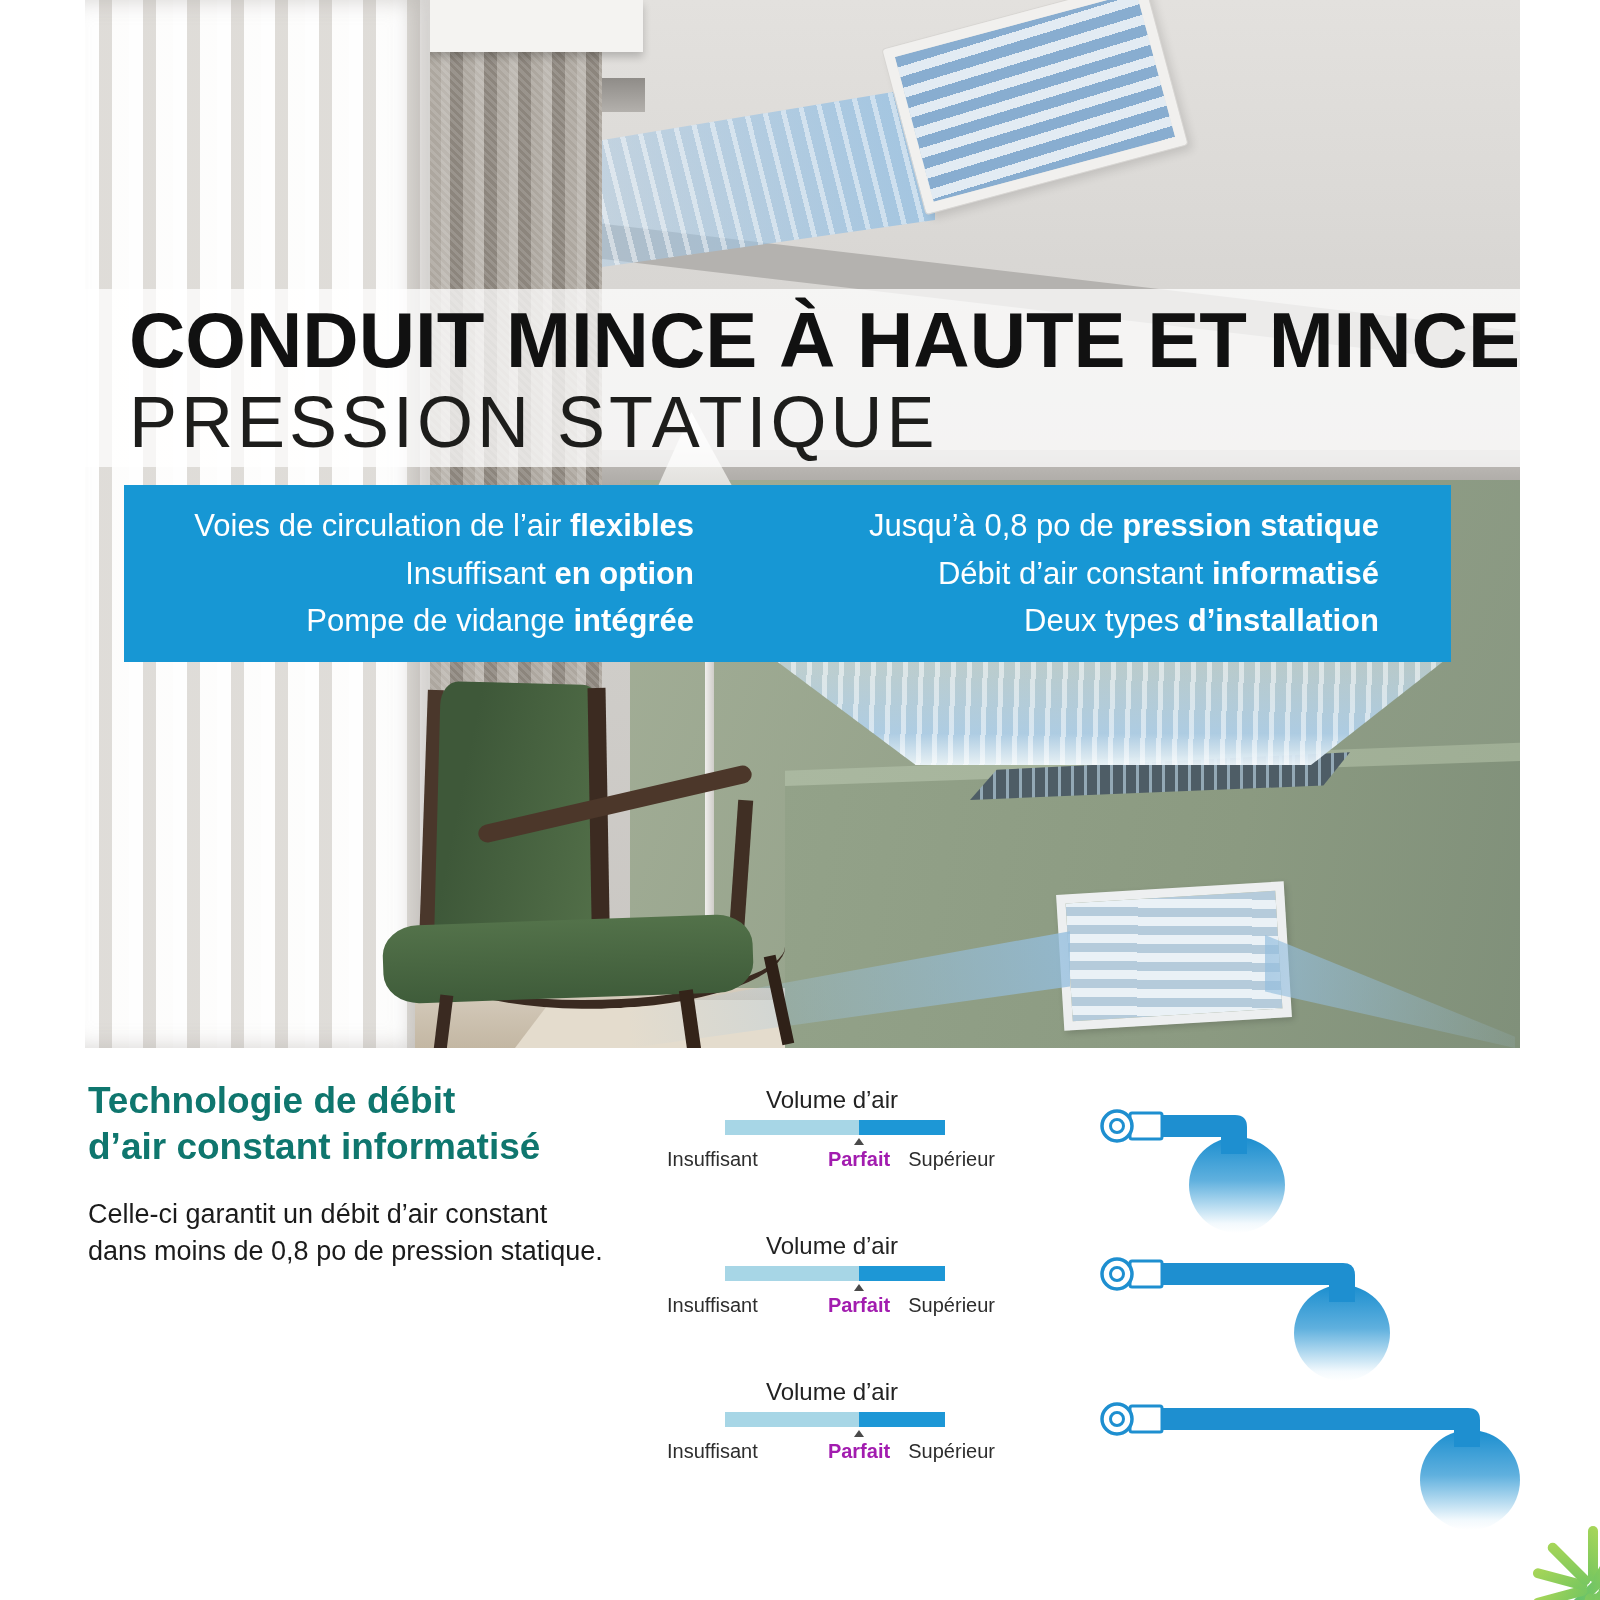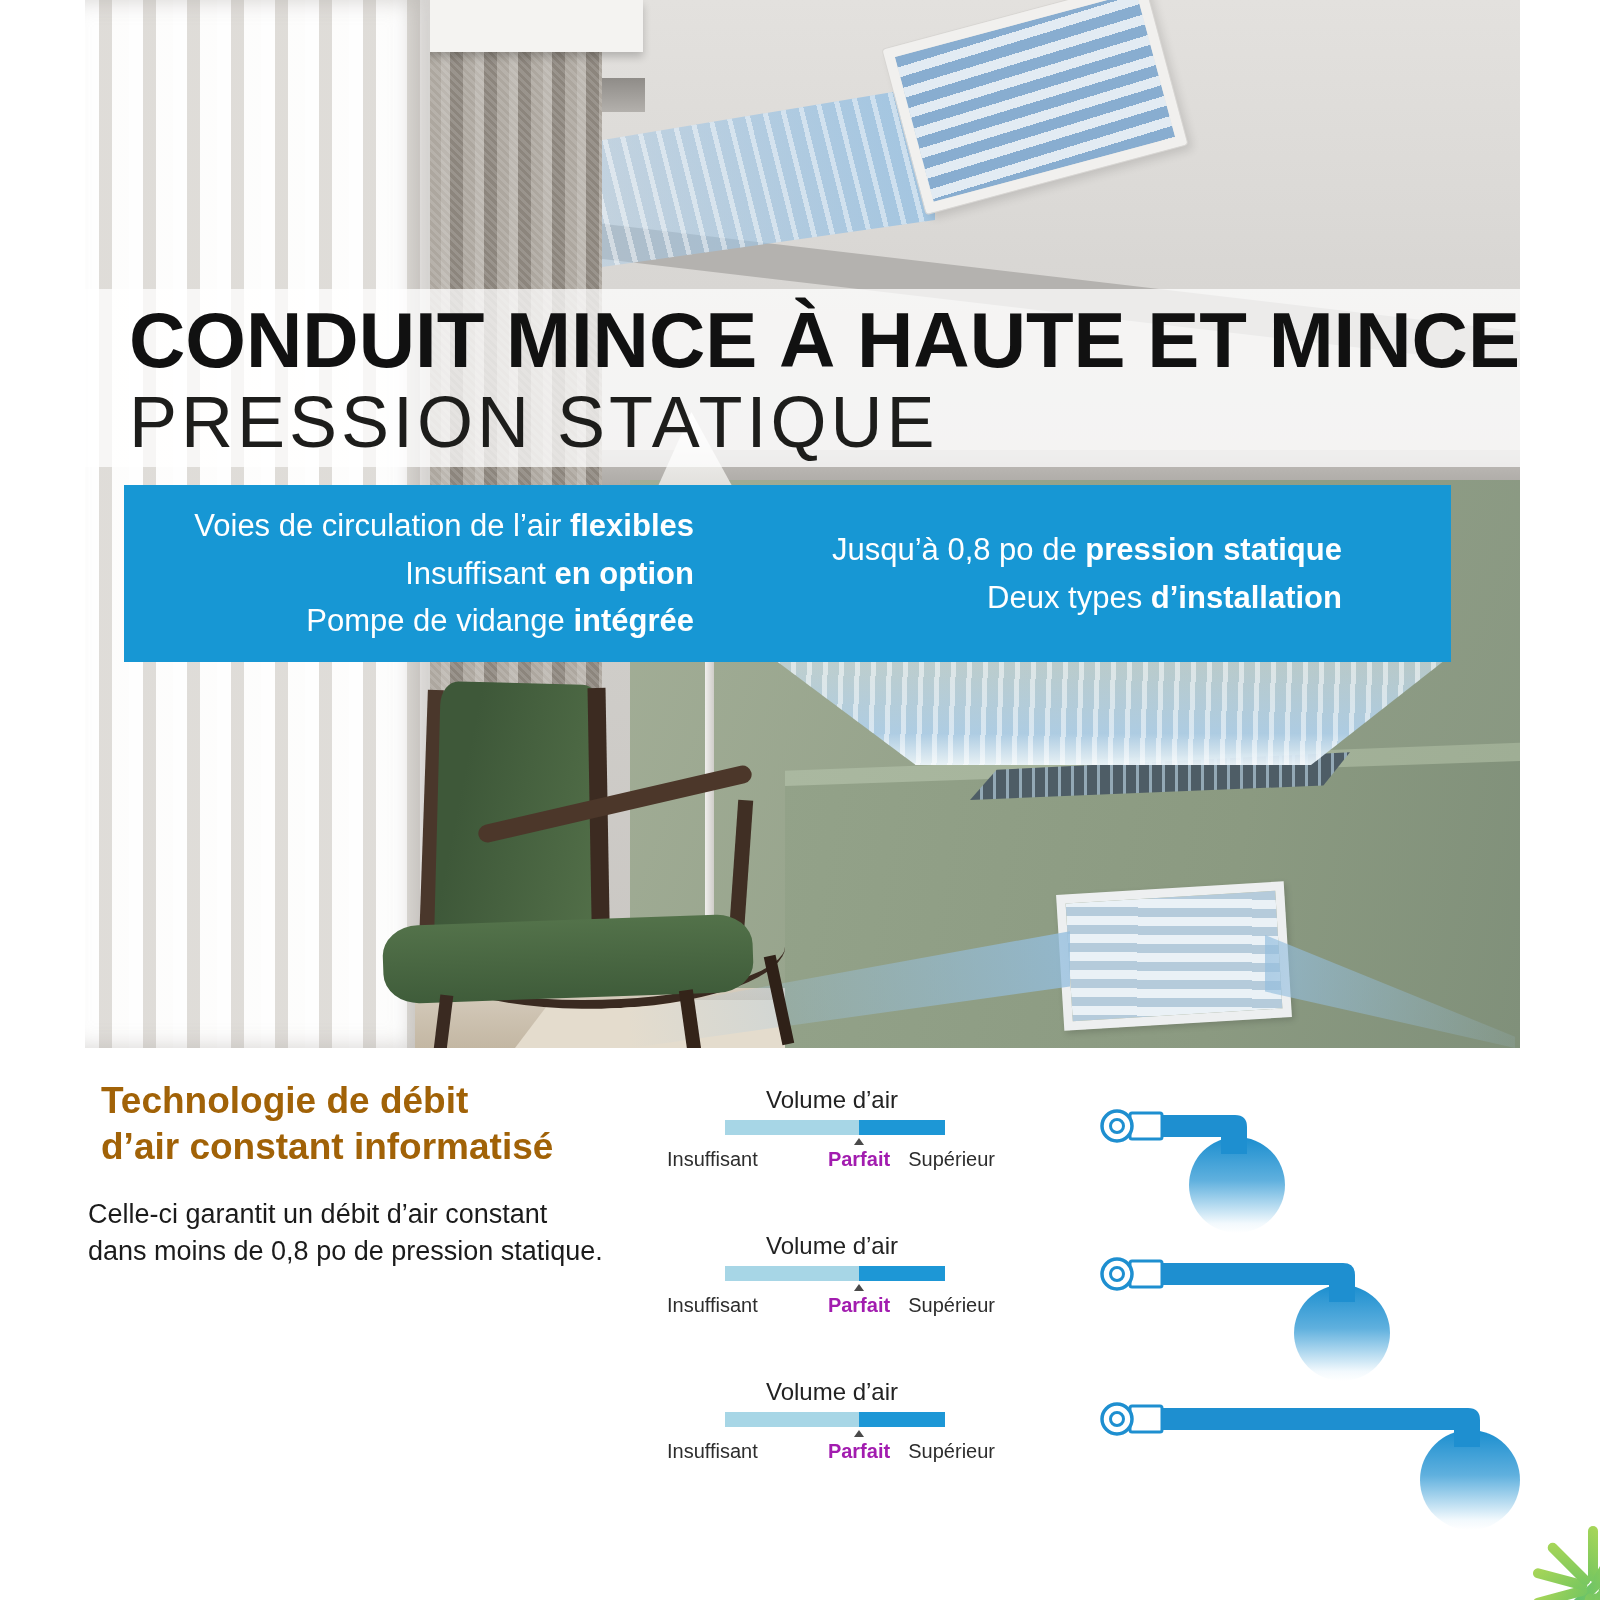--- a/index.html
+++ b/index.html
@@ -80,30 +80,30 @@
   .chair-leg-b{left:688px;top:955px;width:12px;height:90px;background:#2f2118;transform:rotate(-12deg);}
   
   .title-overlay{left:0;top:289px;width:100%;height:178px;background:rgba(255,255,255,0.74);
     padding:0;z-index:50;}
   .title-line1{position:absolute;left:44px;top:6px;font-size:78px;font-weight:bold;
     letter-spacing:0px;color:#111111;white-space:nowrap;}
   .title-line2{position:absolute;left:44px;top:92px;font-size:72px;font-weight:normal;
     letter-spacing:4px;color:#1d1d1b;white-space:nowrap;}
   
   .banner{left:39px;top:485px;width:1327px;height:177px;background:#1797d4;z-index:60;
-    display:flex;align-items:center;box-sizing:border-box;padding-right:109px;}
+    display:flex;align-items:center;box-sizing:border-box;padding-right:72px;}
   .banner-col{position:static;color:#ffffff;font-size:31px;line-height:47.5px;text-align:right;}
   .banner-col-left{width:570px;}
   .banner-col-right{flex:1;}
   .banner-row{position:static;white-space:nowrap;}
   .banner-row span{position:static;}
   .banner-row strong{position:static;font-weight:bold;}
   
   .section-heading{position:absolute;left:88px;top:1078px;font-size:37px;font-weight:bold;
-    line-height:46px;color:#a16207;margin-left:13px;}
+    line-height:46px;color:#0f766e;}
   .section-body{position:absolute;left:88px;top:1196px;font-size:27px;line-height:37px;color:#1b1b1b;}
   .gauges{position:absolute;left:655px;top:1086px;width:330px;height:440px;margin-left:12px;}
   .gauge{position:absolute;left:0;width:330px;height:100px;}
   .gauge-1{top:0;} .gauge-2{top:146px;} .gauge-3{top:292px;}
   .gauge-title{position:absolute;left:0;top:0;width:330px;text-align:center;font-size:24px;color:#222222;}
   .gauge-bar{position:absolute;left:58px;top:34px;width:220px;height:15px;display:flex;}
   .gauge-seg-low{width:61%;height:100%;background:#a7d6e6;}
   .gauge-seg-high{flex:1;height:100%;background:#1d97d6;}
   .gauge-marker{position:absolute;left:187px;top:52px;width:0;height:0;
     border-left:5px solid transparent;border-right:5px solid transparent;border-bottom:7px solid #4a4a4a;}
@@ -170,20 +170,21 @@
     </div>
 
     <div class="banner">
       <div class="banner-col banner-col-left">
         <div class="banner-row"><span>Voies de circulation de l’air </span><strong>flexibles</strong></div>
         <div class="banner-row"><span>Insuffisant </span><strong>en option</strong></div>
         <div class="banner-row"><span>Pompe de vidange </span><strong>intégrée</strong></div>
       </div>
       <div class="banner-col banner-col-right">
         <div class="banner-row"><span>Jusqu’à 0,8 po de </span><strong>pression statique</strong></div>
+        <div class="banner-row"><span>Débit d’air constant </span><strong>informatisé</strong></div>
         <div class="banner-row"><span>Deux types </span><strong>d’installation</strong></div>
       </div>
     </div>
   </div>
 
   <div class="section-heading">
     <div>Technologie de débit</div>
     <div>d’air constant informatisé</div>
   </div>
   <div class="section-body">

